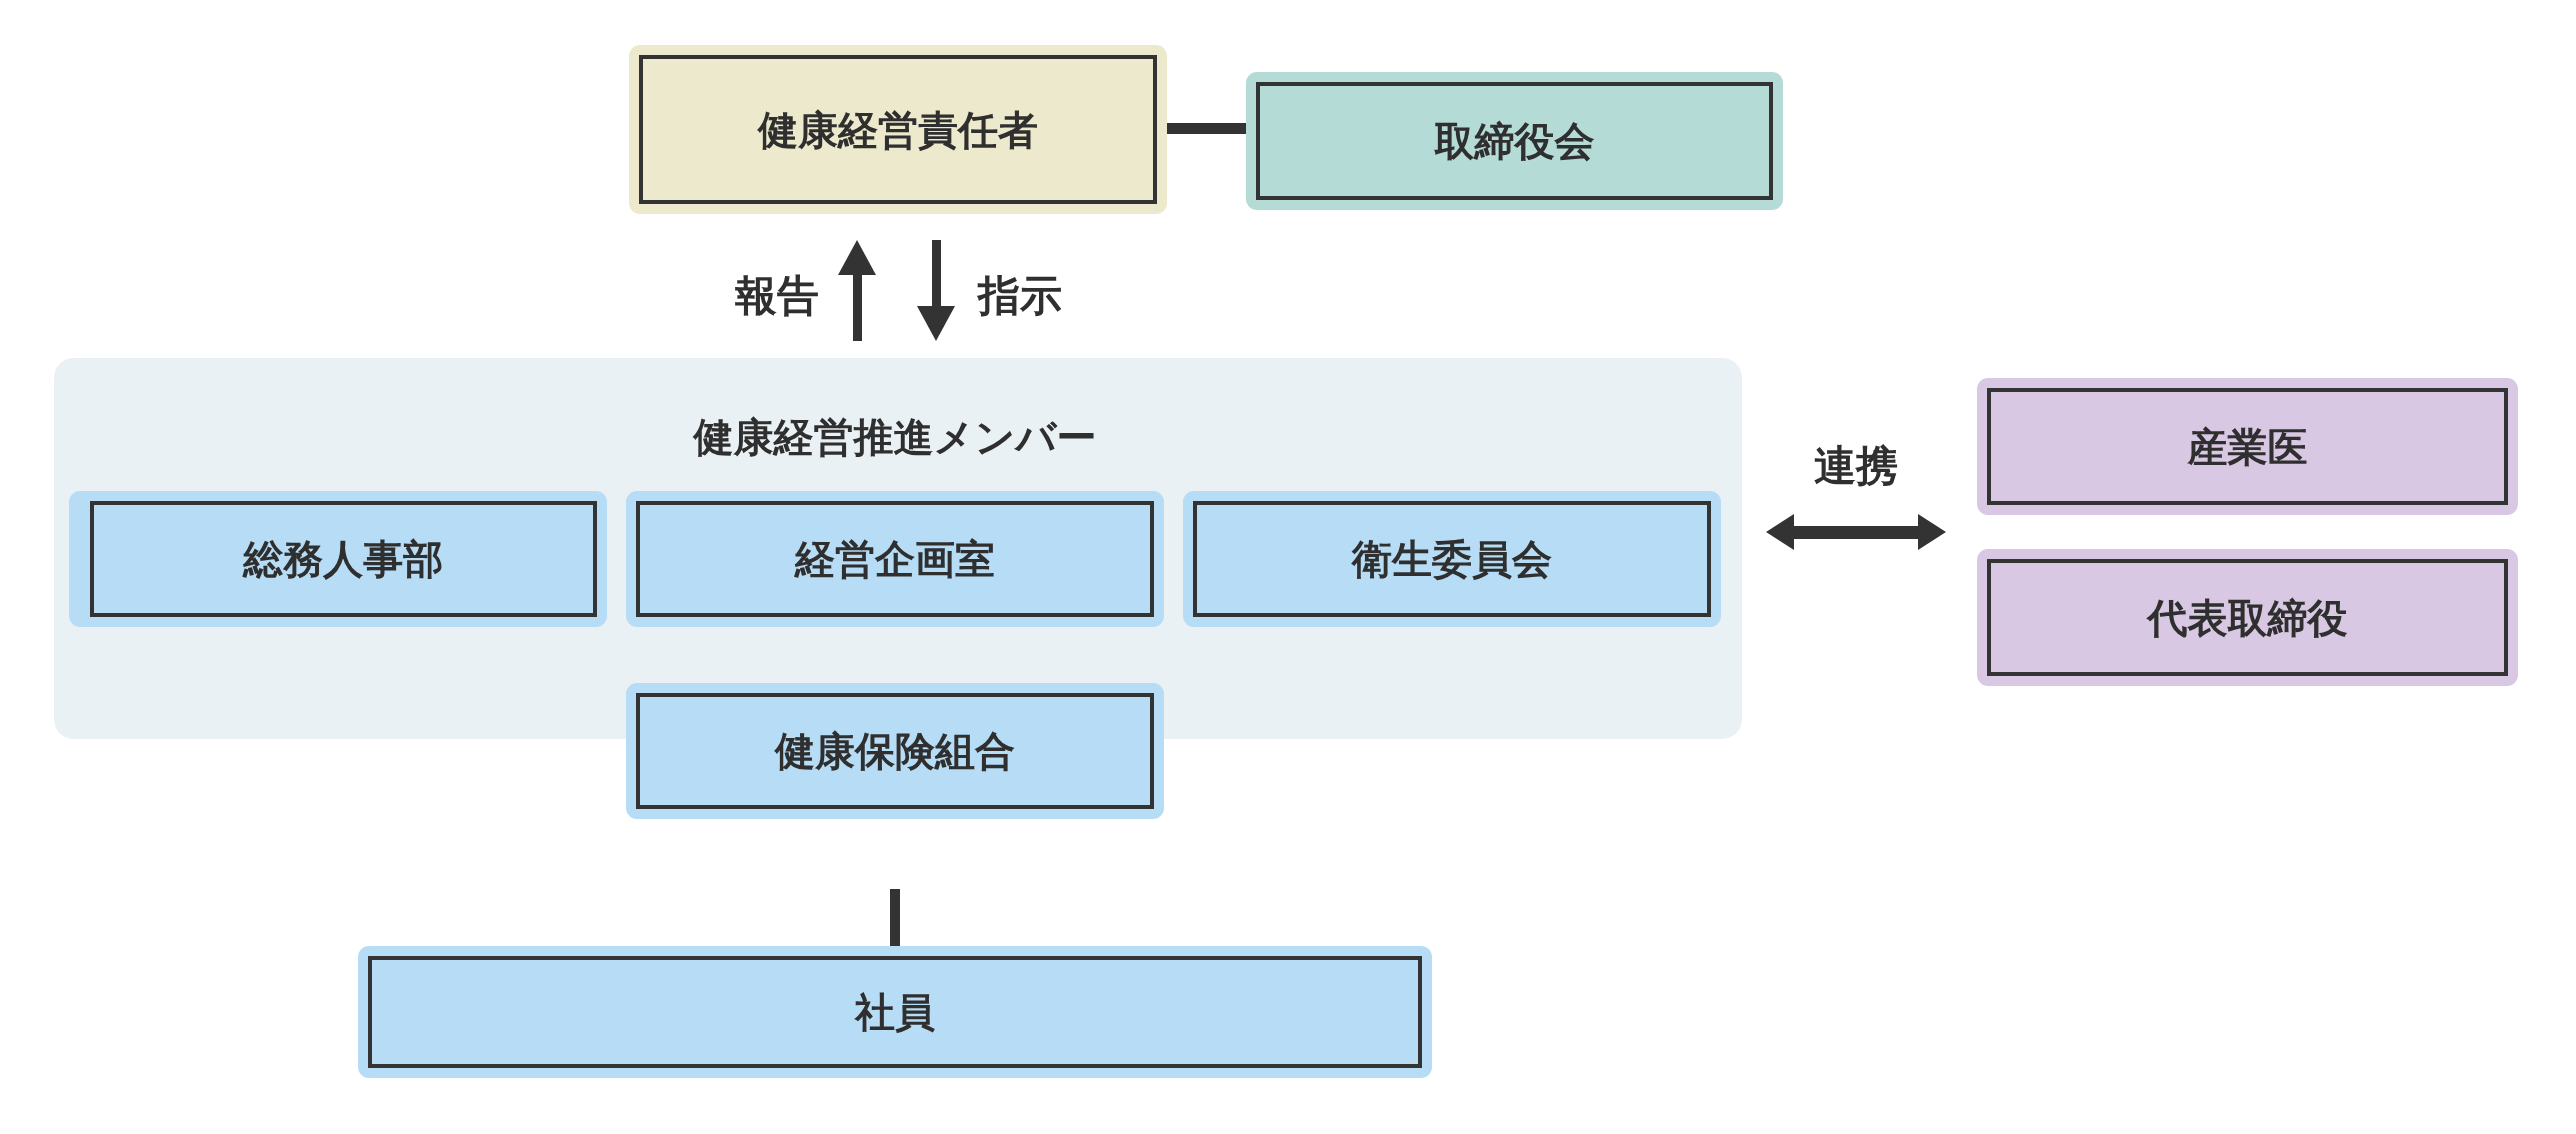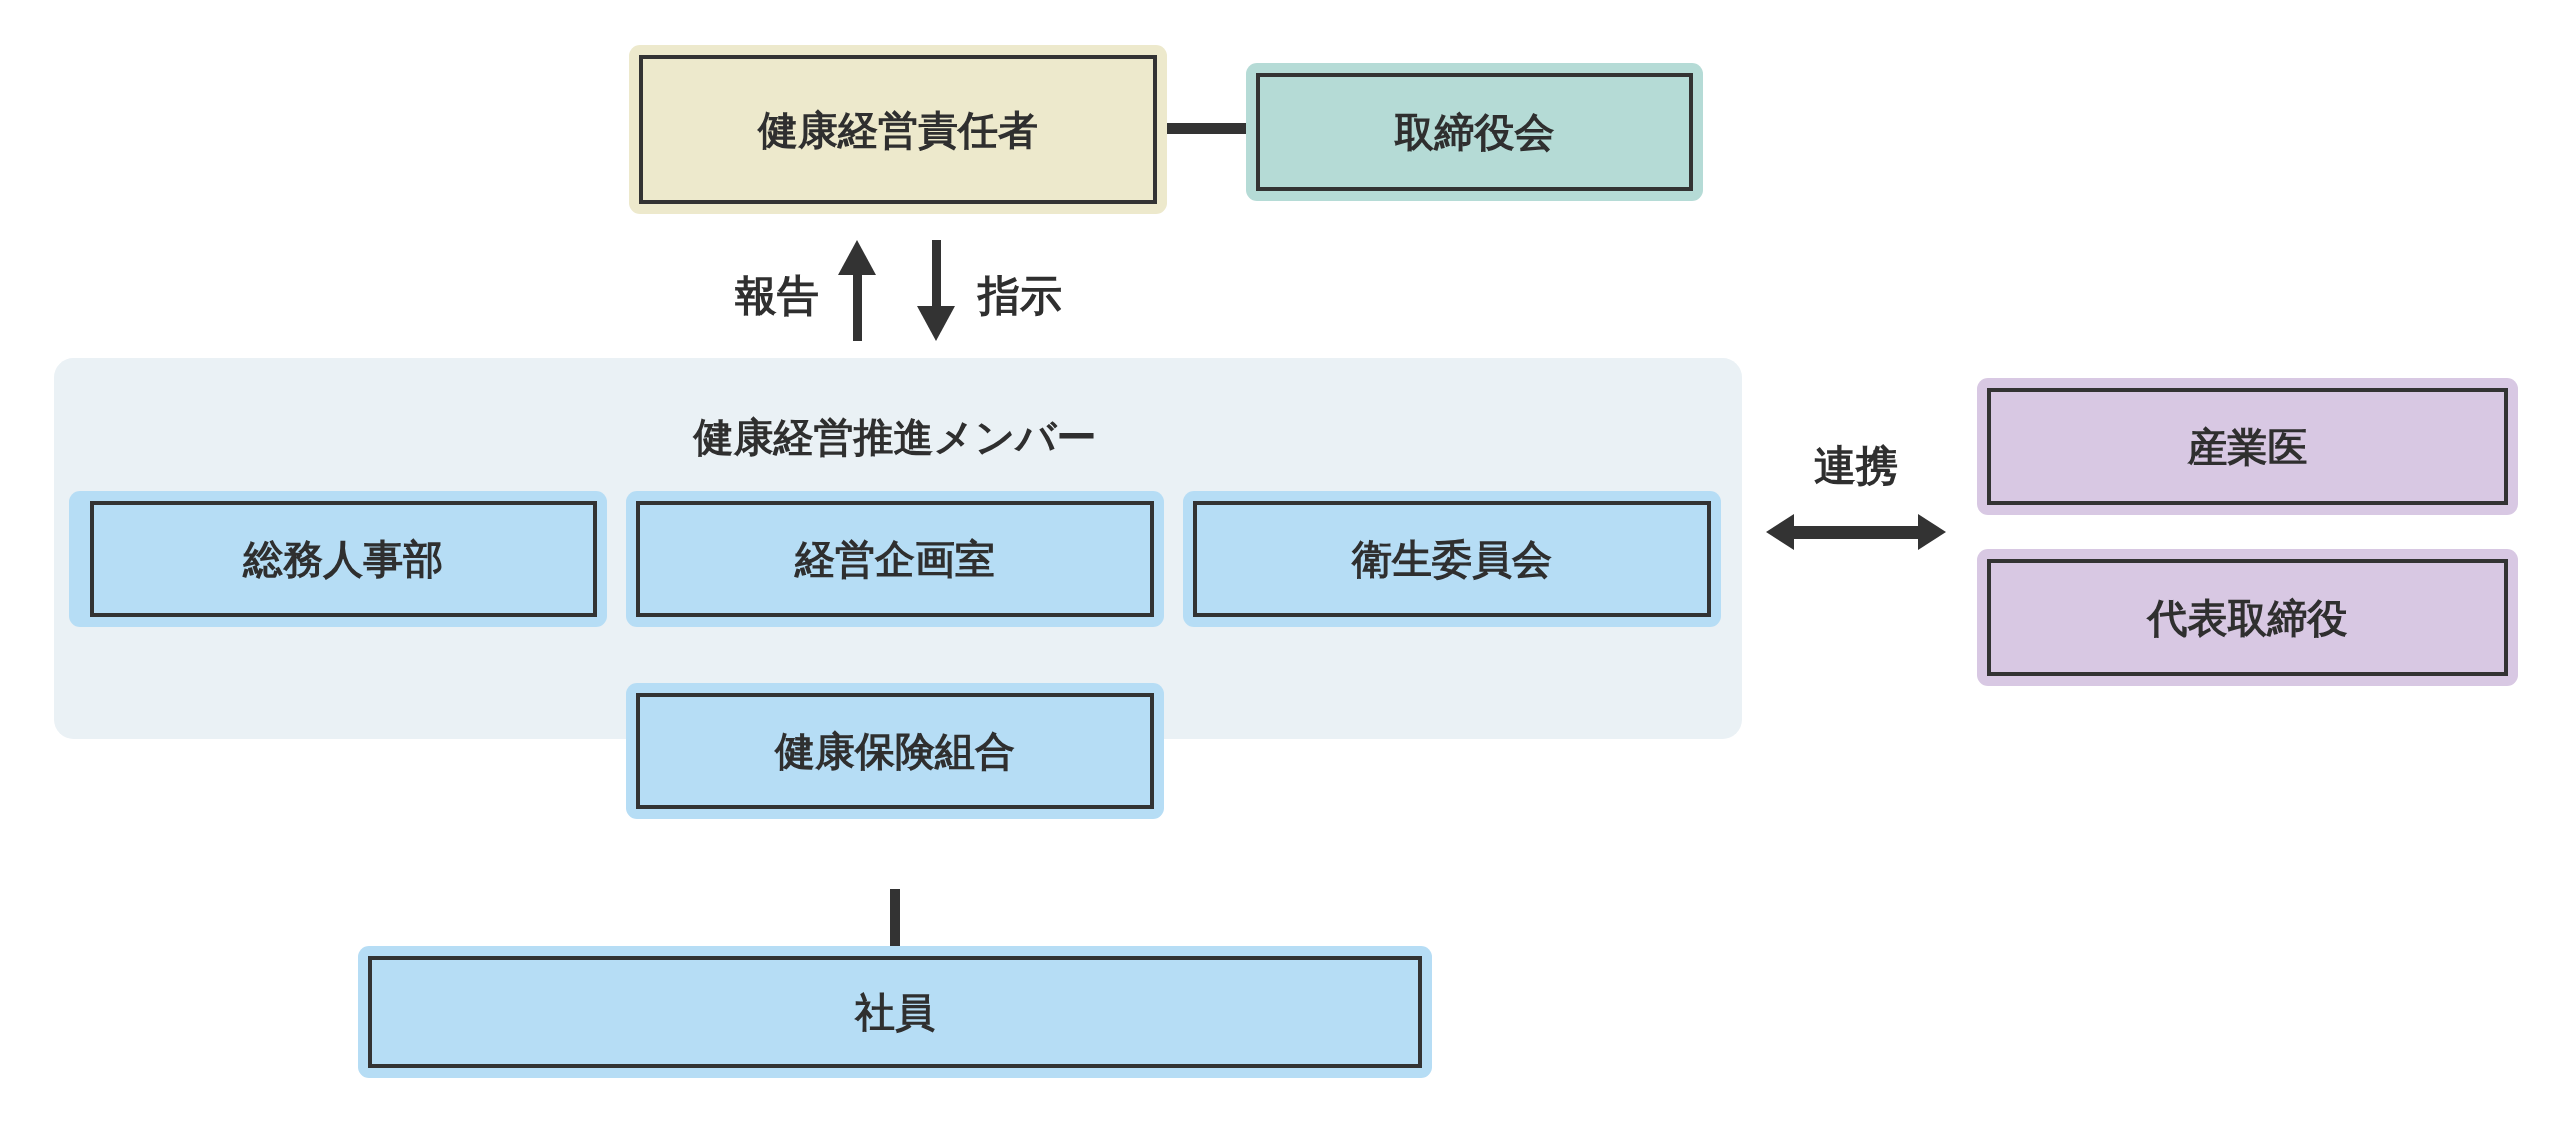--- a/index.html
+++ b/index.html
@@ -19,21 +19,21 @@
     display:flex;flex-direction:column;align-items:center;justify-content:center;
     font-weight:bold;font-size:40px;line-height:1.25;text-align:center;
     color:var(--text,#2F2F2F);
   }
   .fill-responsible{background:var(--responsible-fill,#EDE9CC);}
   .fill-board{background:var(--board-fill,#B5DBD6);}
   .fill-member{background:var(--member-fill,#B6DDF5);}
   .fill-external{background:var(--external-fill,#D8C8E3);}
 
   .node-responsible{left:629px;top:45px;width:538px;height:169px;}
-  .node-board{left:1246px;top:63px;width:457px;height:138px;}
+  .node-board{left:1246px;top:72px;width:537px;height:138px;}
 
   .group-panel{
     position:absolute;left:54px;top:358px;width:1688px;height:381px;
     background:var(--group-fill,#EAF1F5);border-radius:19.5px;
   }
   .group-title{
     position:absolute;left:632px;top:59px;width:418px;
     font-weight:bold;font-size:40px;line-height:1;text-align:center;
   }
   .node-member1{left:14.6px;top:133px;width:538px;height:136px;padding-left:21px;}

